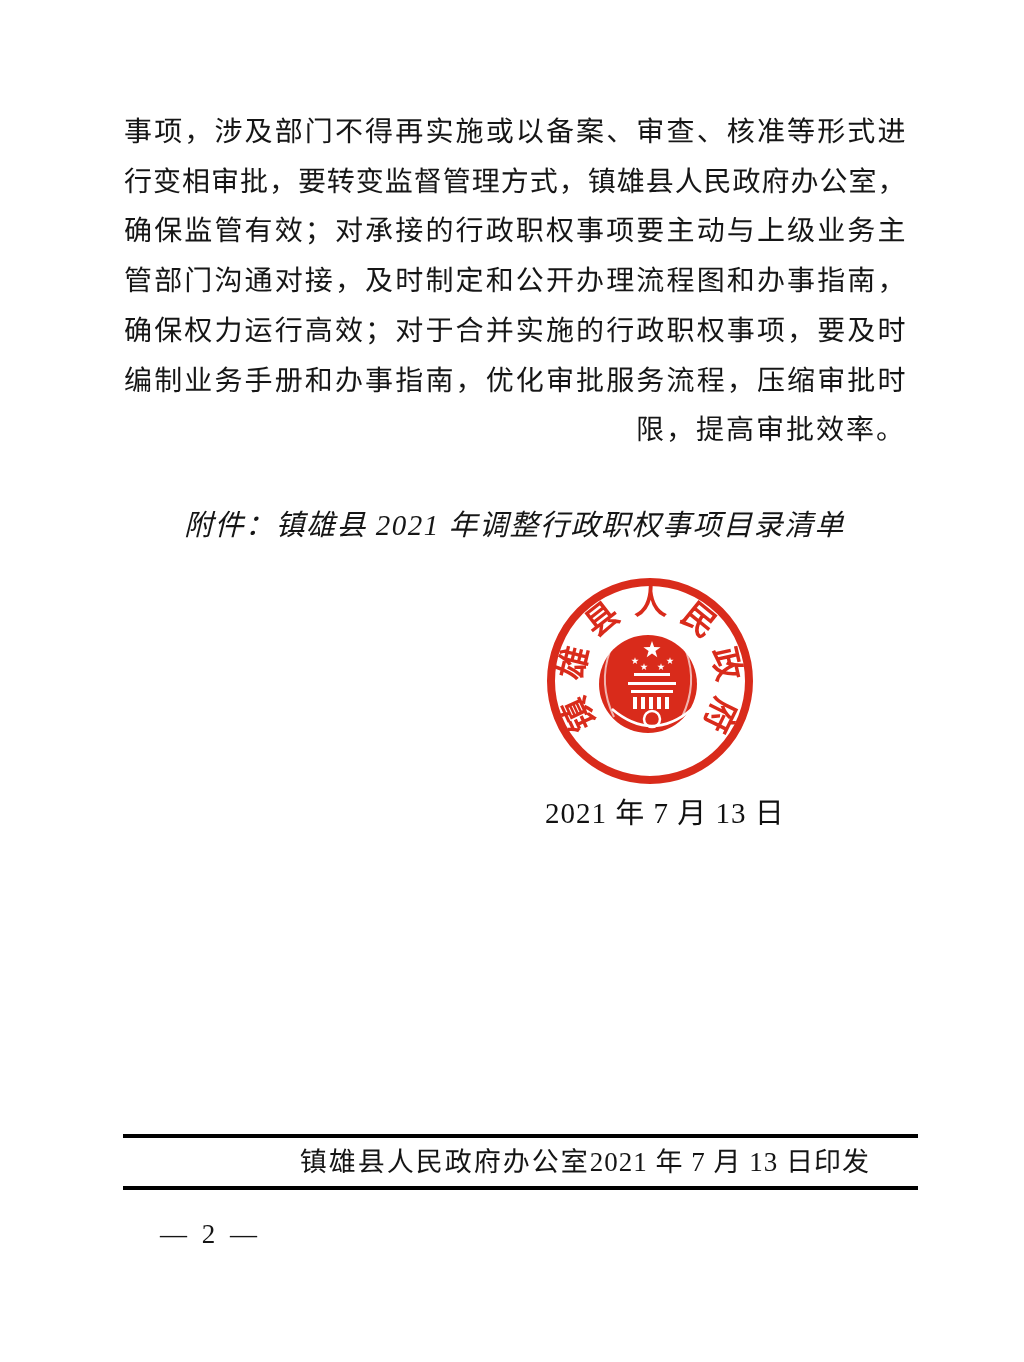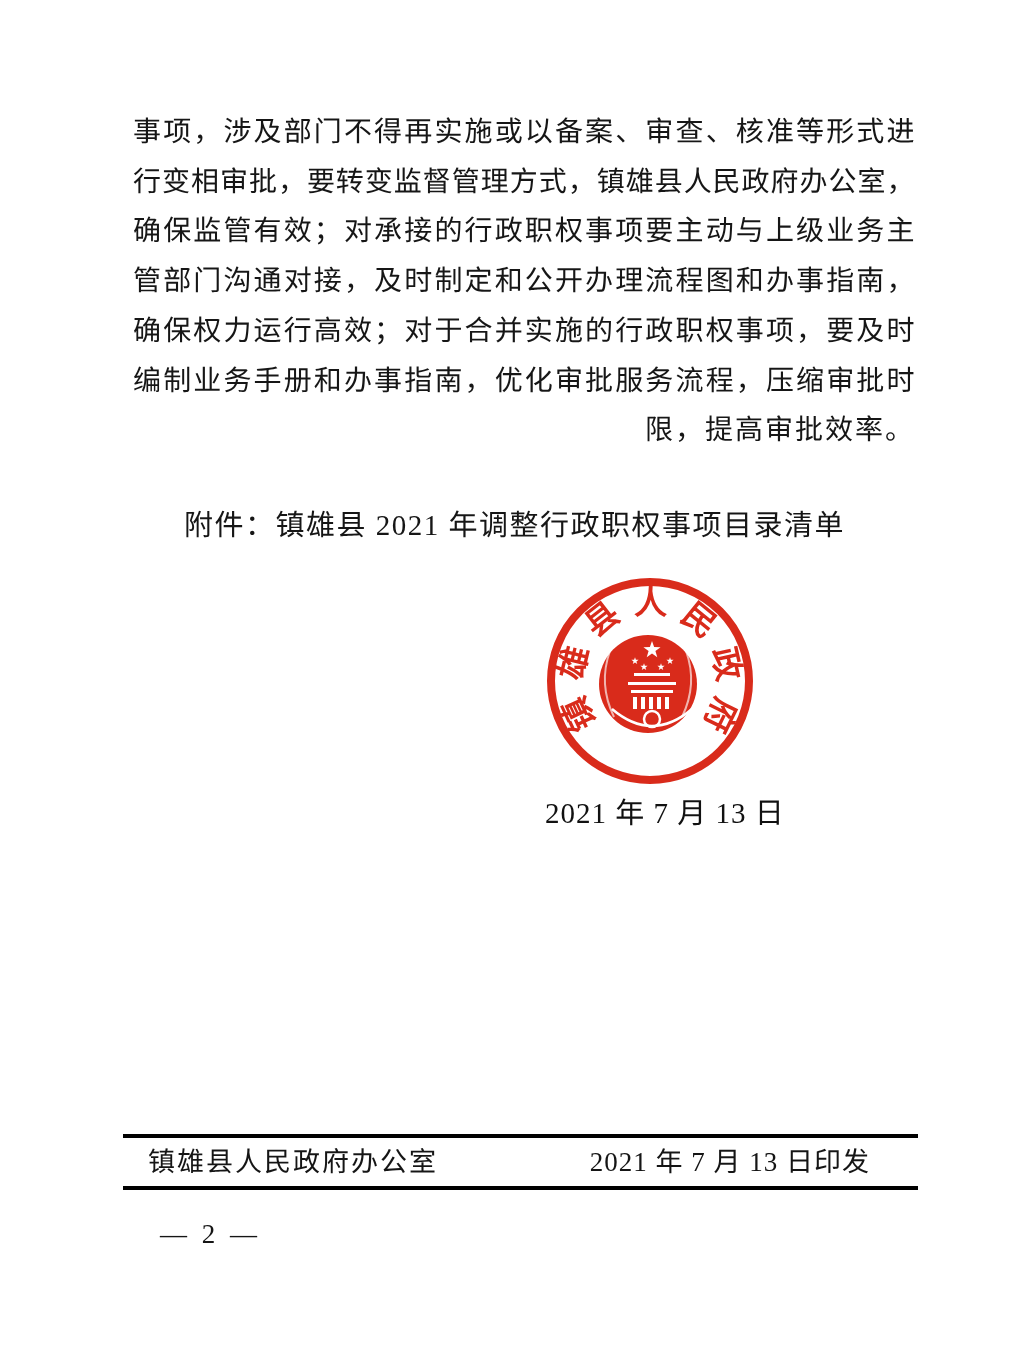--- a/index.html
+++ b/index.html
@@ -11,21 +11,21 @@
     width: 1024px;
     height: 1362px;
     background: #ffffff;
     overflow: hidden;
     margin: 0 auto;
   }
 
   
   .body-text {
     position: absolute;
-    left: 133px;
+    left: 124px;
     top: 107px;
     width: 782px;
     font-size: 28px;
     line-height: 49.7px;
     color: #161616;
     letter-spacing: 0.5px;
   }
   .bline { width: 100%; }
   .bline.fill {
     text-align: justify;
@@ -40,20 +40,21 @@
   .attachment {
     position: absolute;
     left: 136px;
     top: 508px;
     width: 782px;
     font-size: 29px;
     line-height: 34px;
     color: #161616;
     text-indent: 48px;
     letter-spacing: 1.5px;
+    font-style: italic;
   }
 
   
   .seal {
     position: absolute;
     left: 540px;
     top: 571px;
     width: 220px;
     height: 220px;
     opacity: 0.95;
@@ -88,21 +89,21 @@
   }
   .rule.top { top: 1134px; }
   .rule.bottom { top: 1186px; }
 
   .footer-row {
     position: absolute;
     left: 148px;
     top: 1145px;
     width: 722px;
     display: flex;
-    justify-content: space-between;
+    justify-content: flex-end;
     align-items: center;
     font-size: 27px;
     line-height: 34px;
     color: #151515;
   }
   .footer-issuer { letter-spacing: 2px; }
   .footer-printdate { letter-spacing: 1px; }
 
   .page-number {
     position: absolute;

